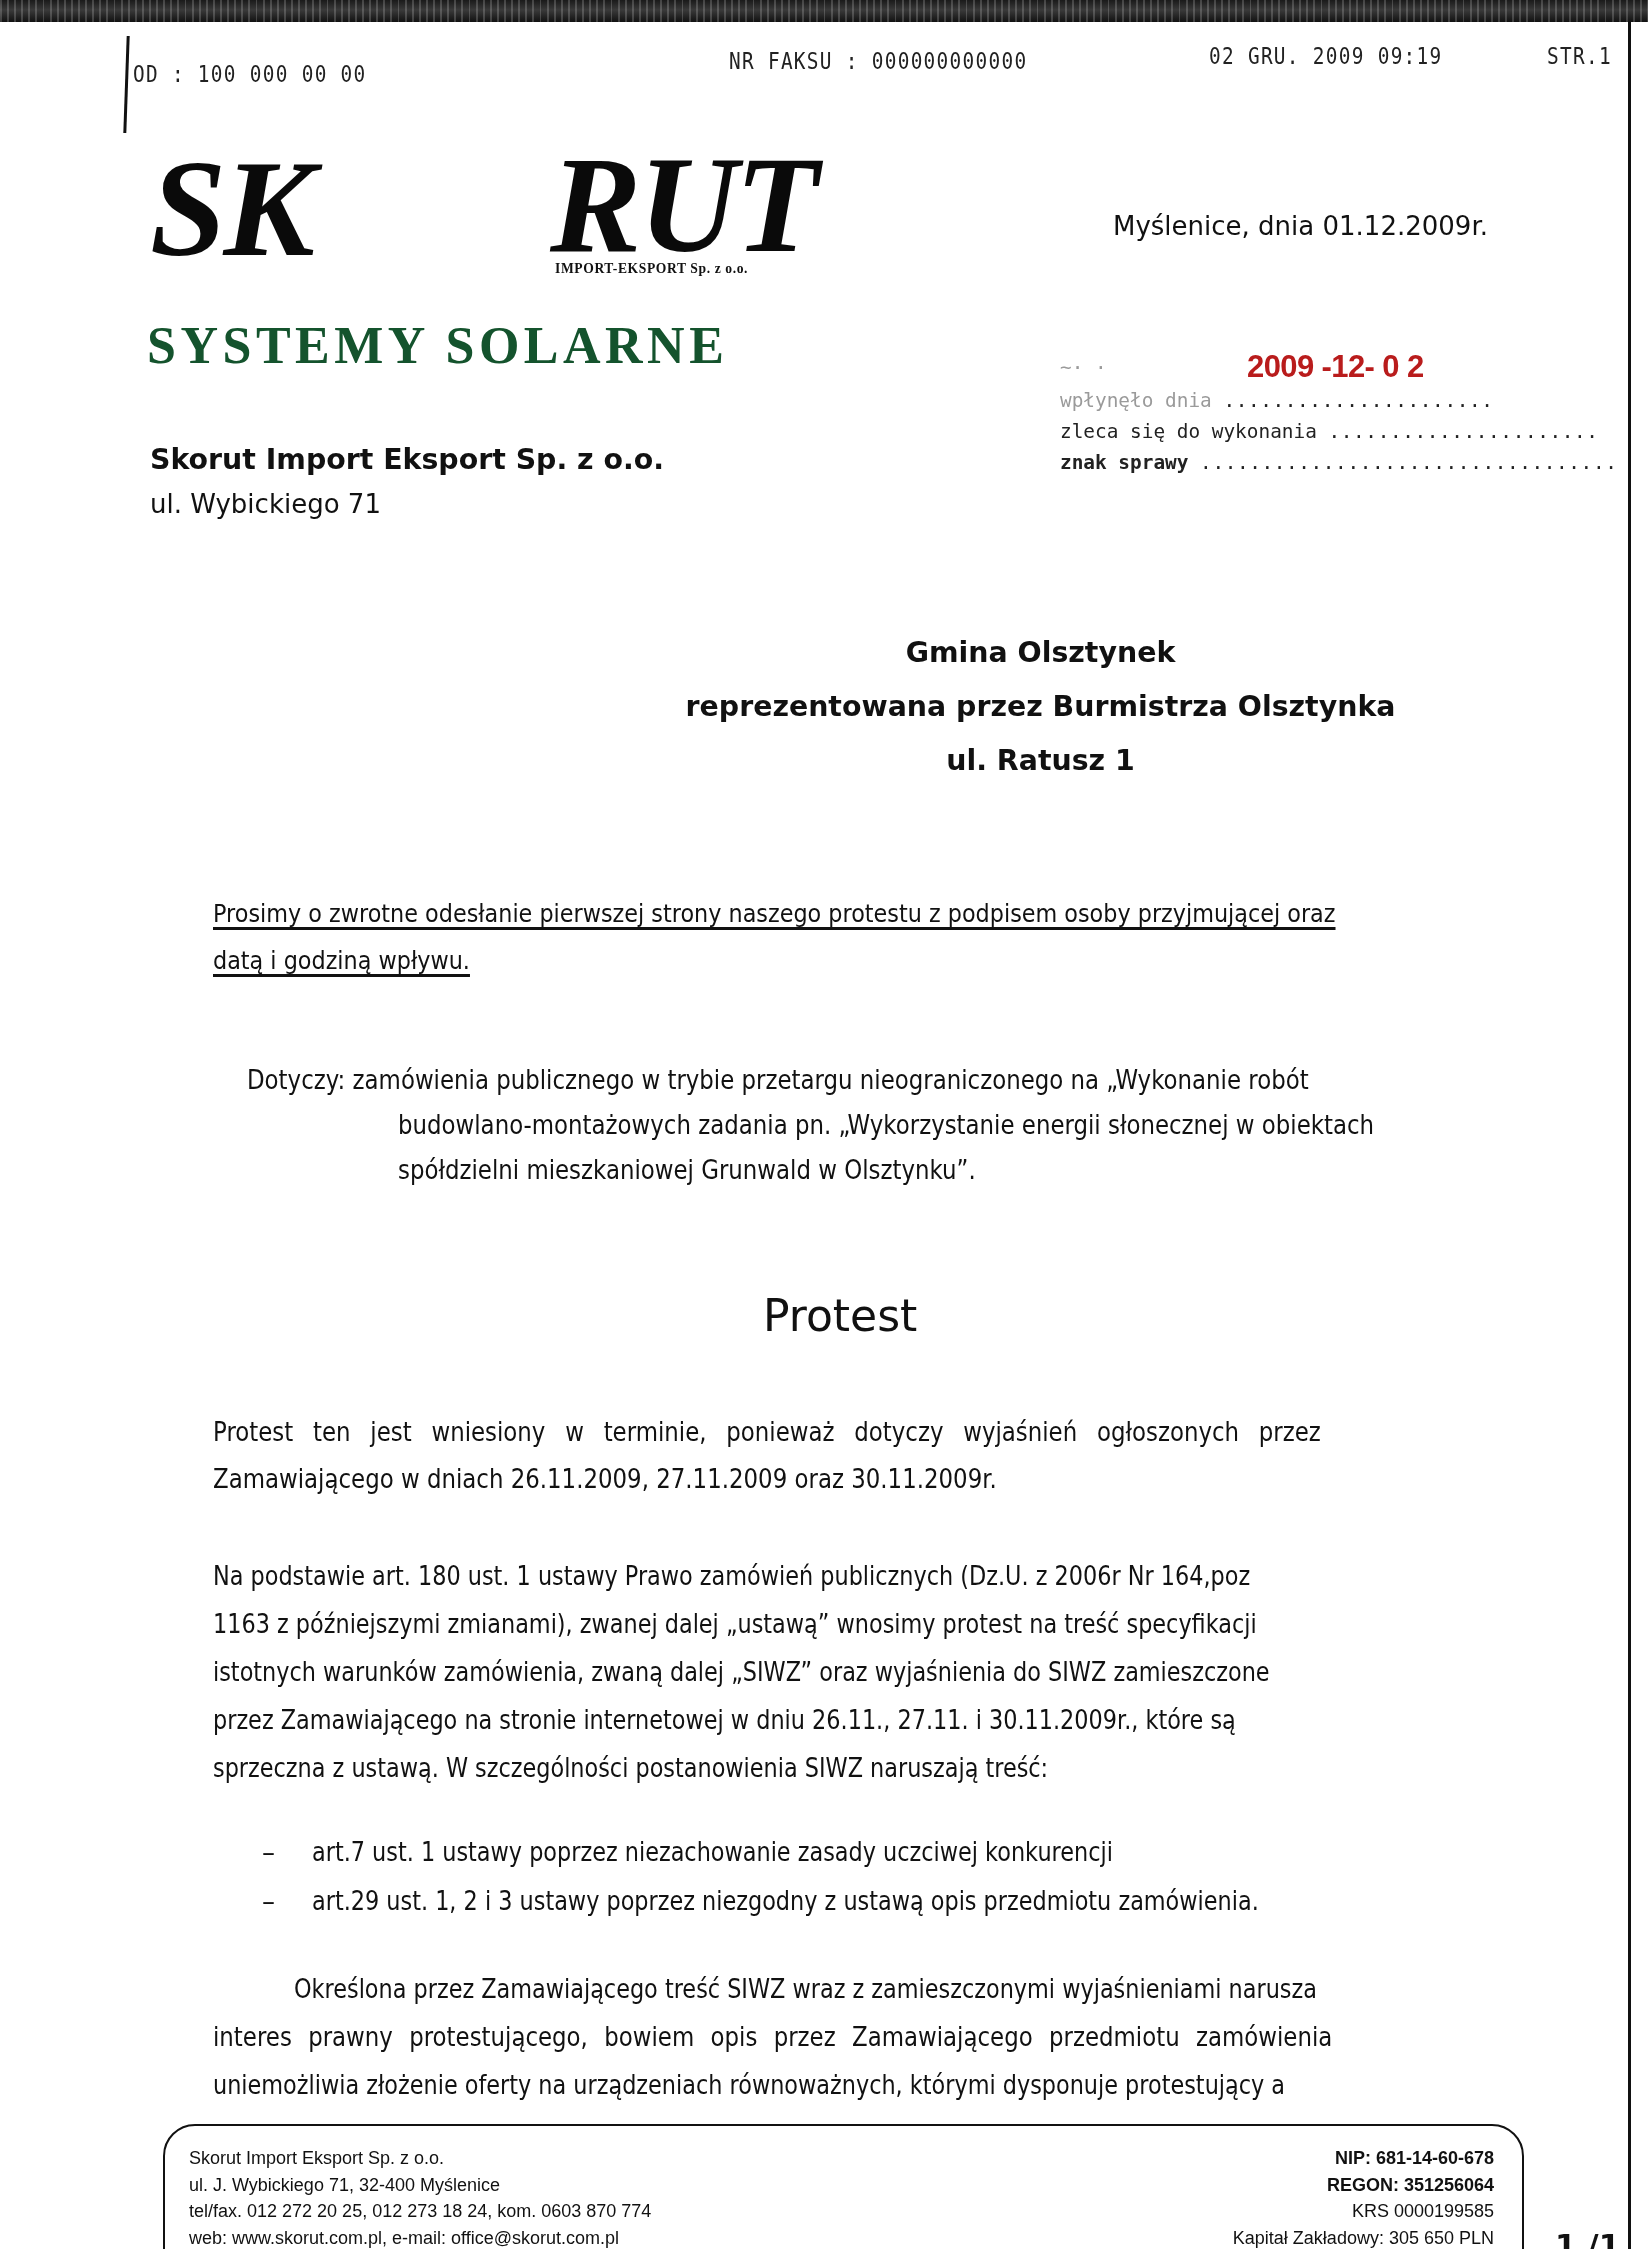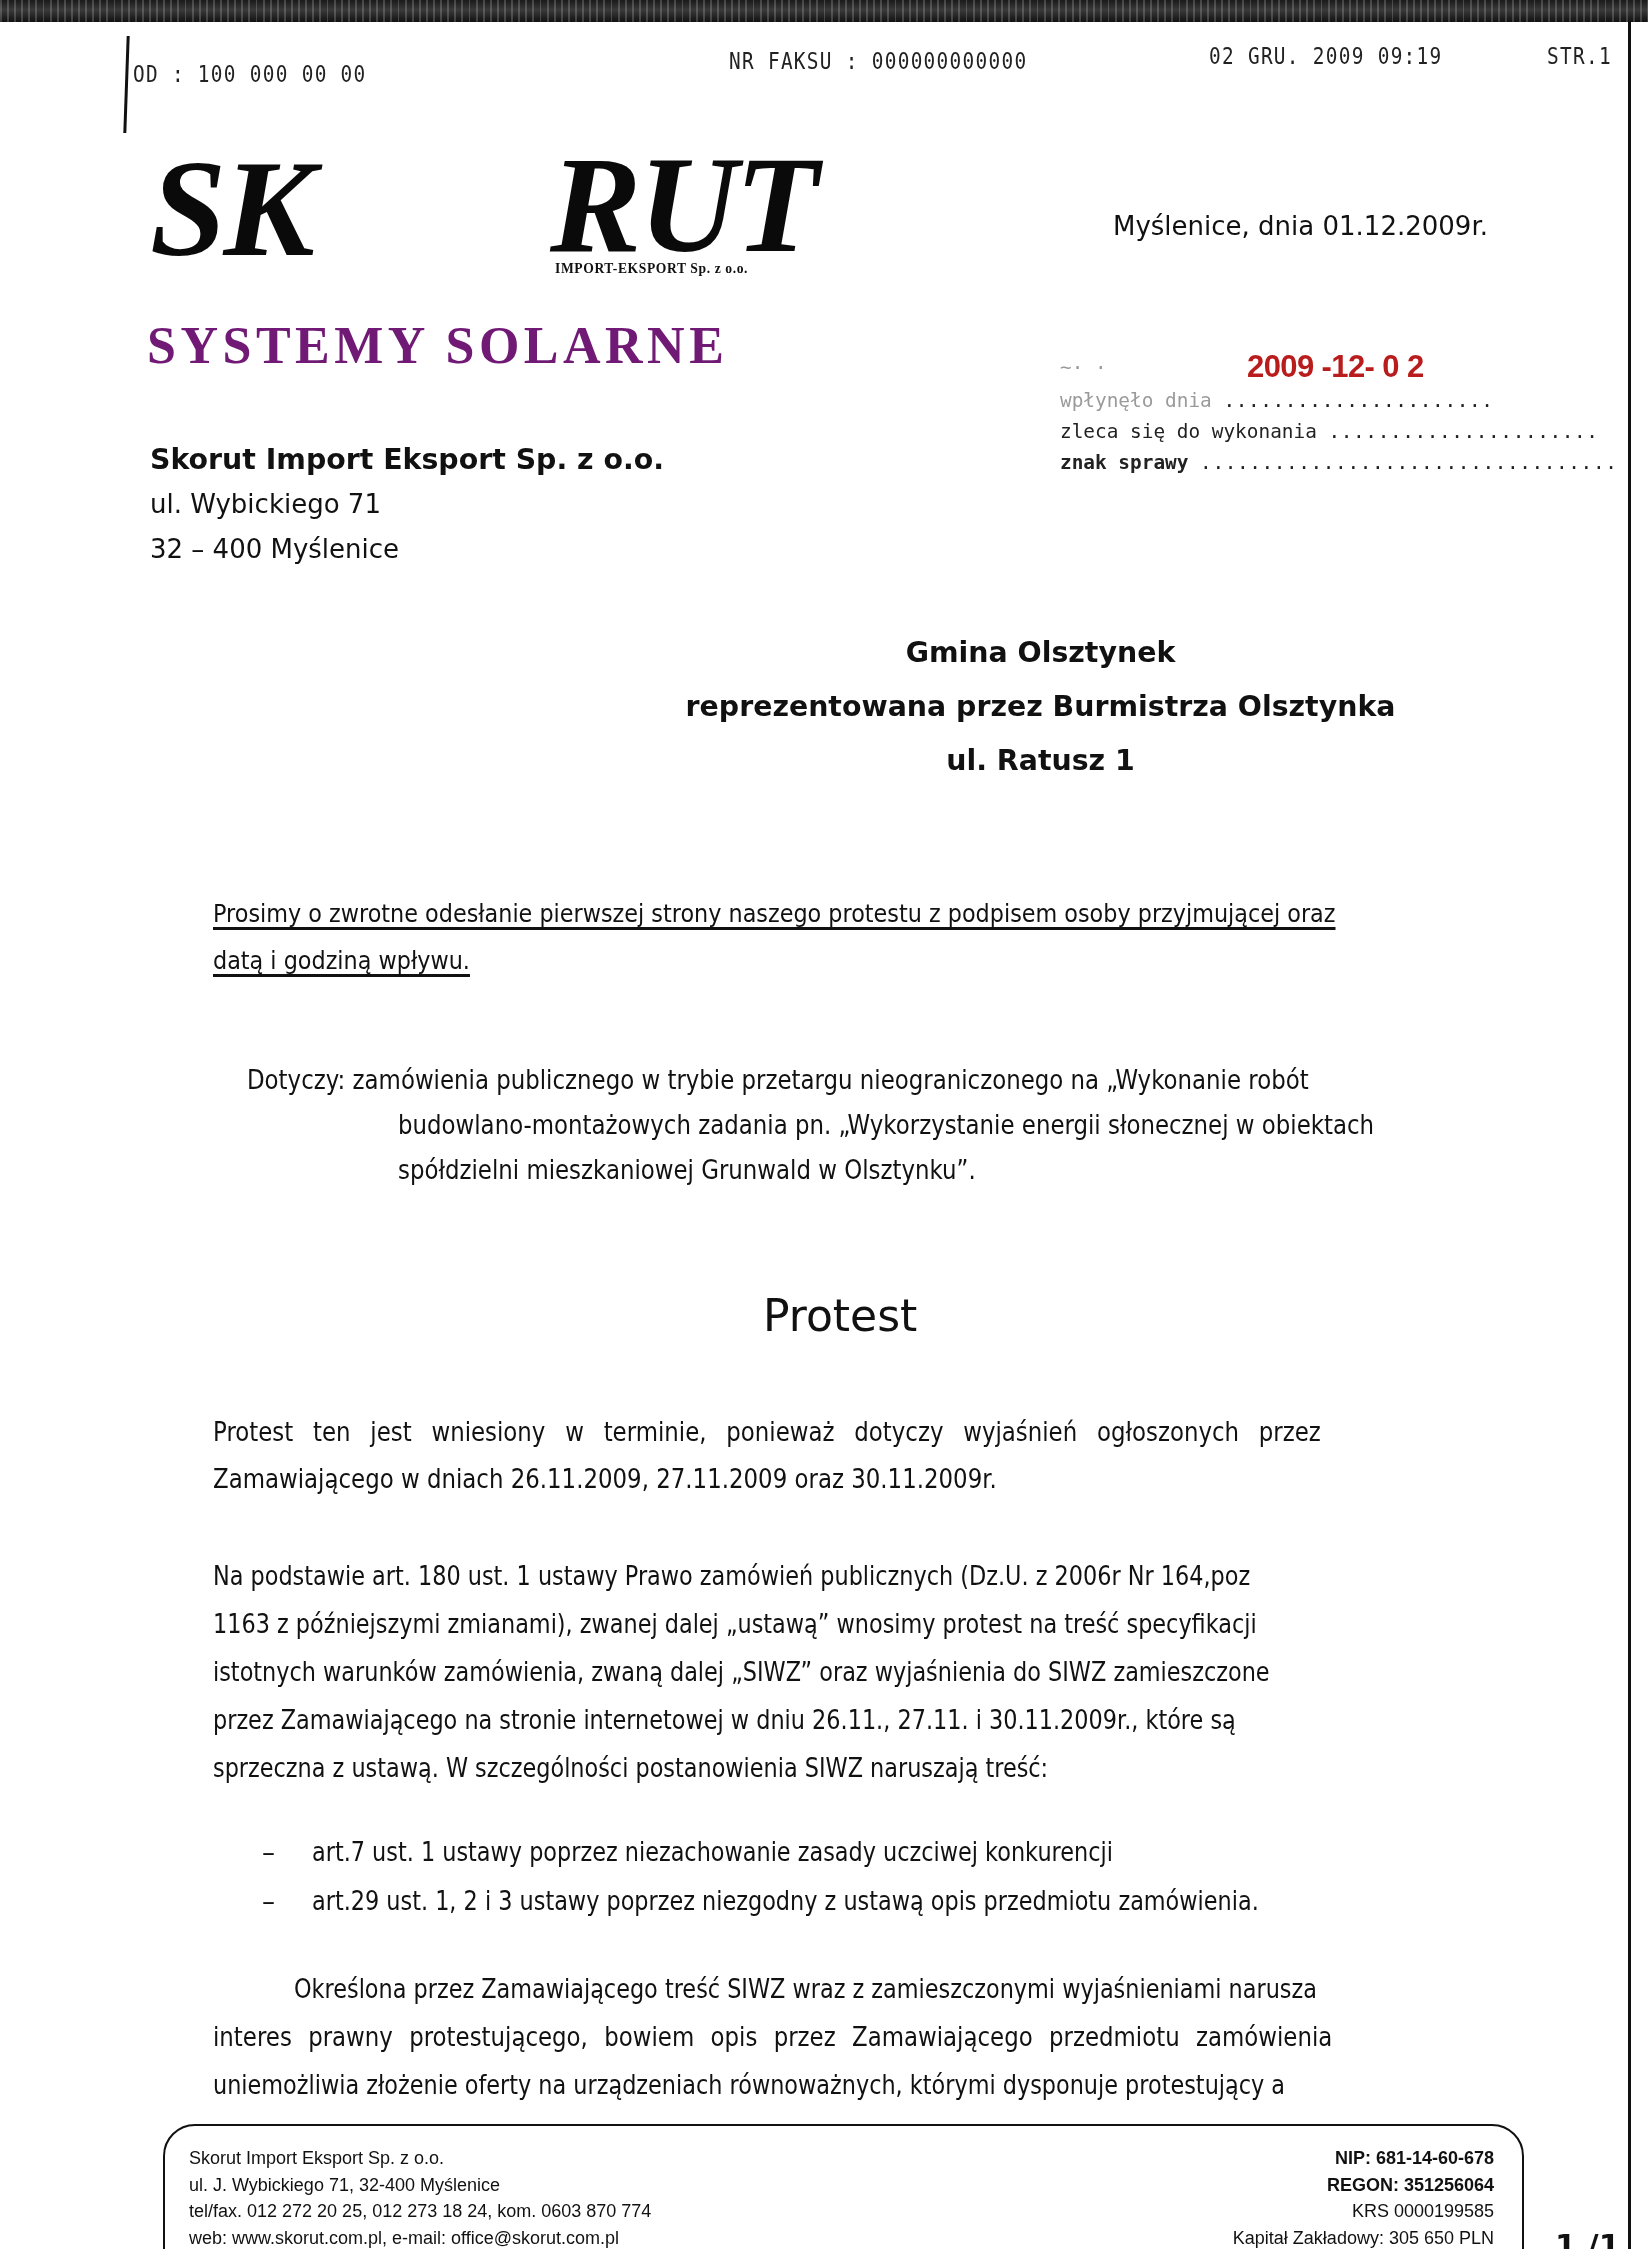--- a/index.html
+++ b/index.html
@@ -25,21 +25,21 @@
   .vline { left: 125px; top: 36px; width: 3.2px; height: 97px; background: #111; transform: rotate(2deg); }
 
   .logo-big {
     font-family: "Liberation Serif", serif; font-weight: bold; font-style: italic;
     font-size: 137px; line-height: 1; color: #0a0a0a; letter-spacing: -2.6px;
   }
   .logo-sub {
     font-family: "Liberation Serif", serif; font-weight: bold; font-size: 13.6px; letter-spacing: 0.6px; color: #111;
   }
   .logo-tag {
-    font-family: "Liberation Serif", serif; font-weight: bold; font-size: 52px; letter-spacing: 4.5px; color: #701a75;
+    font-family: "Liberation Serif", serif; font-weight: bold; font-size: 52px; letter-spacing: 4.5px; color: #14532d;
   }
   .body-text { font-family: "DejaVu Sans", sans-serif; font-size: 26px; color: #111; }
   .cond { transform: scaleX(0.86); transform-origin: left top; white-space: nowrap; }
   .bold { font-weight: bold; }
   .date-line { font-size: 26px; }
 
   .stamp { font-family: "DejaVu Sans Mono", monospace; color: #222; }
   .stamp-row { position: absolute; left: 0; white-space: nowrap; font-size: 19.4px; }
   .stamp-faint { color: #9a9a9a; }
   .stamp-date { font-family: "Liberation Sans", sans-serif; font-weight: bold; font-size: 31px; color: #b91c1c; letter-spacing: -0.6px; }
@@ -94,21 +94,20 @@
   </div>
   <div class="stamp-row" style="top:102px;">
     <span class="bold">znak sprawy</span>
     <span class="dots">..................................</span>
   </div>
 </div>
 
 <div class="abs body-text" style="left:150px; top:437px; line-height:45px;">
   <div class="bold" style="font-size:28.4px;">Skorut Import Eksport Sp. z o.o.</div>
   <div>ul. Wybickiego 71</div>
-  <div>32 – 400 Myślenice</div>
 </div>
 
 <div class="abs body-text bold" style="left:685px; top:626px; width:711px; text-align:center; line-height:54px; font-size:28.4px;">
   <div>Gmina Olsztynek</div>
   <div>reprezentowana przez Burmistrza Olsztynka</div>
   <div>ul. Ratusz 1</div>
 </div>
 
 <div class="abs body-text underline" style="left:213px; top:891px; width:1209px; line-height:47px; font-size:24px;">
   <div class="cond" style="transform:scaleX(0.93);">Prosimy o zwrotne odesłanie pierwszej strony naszego protestu z podpisem osoby przyjmującej oraz</div>

